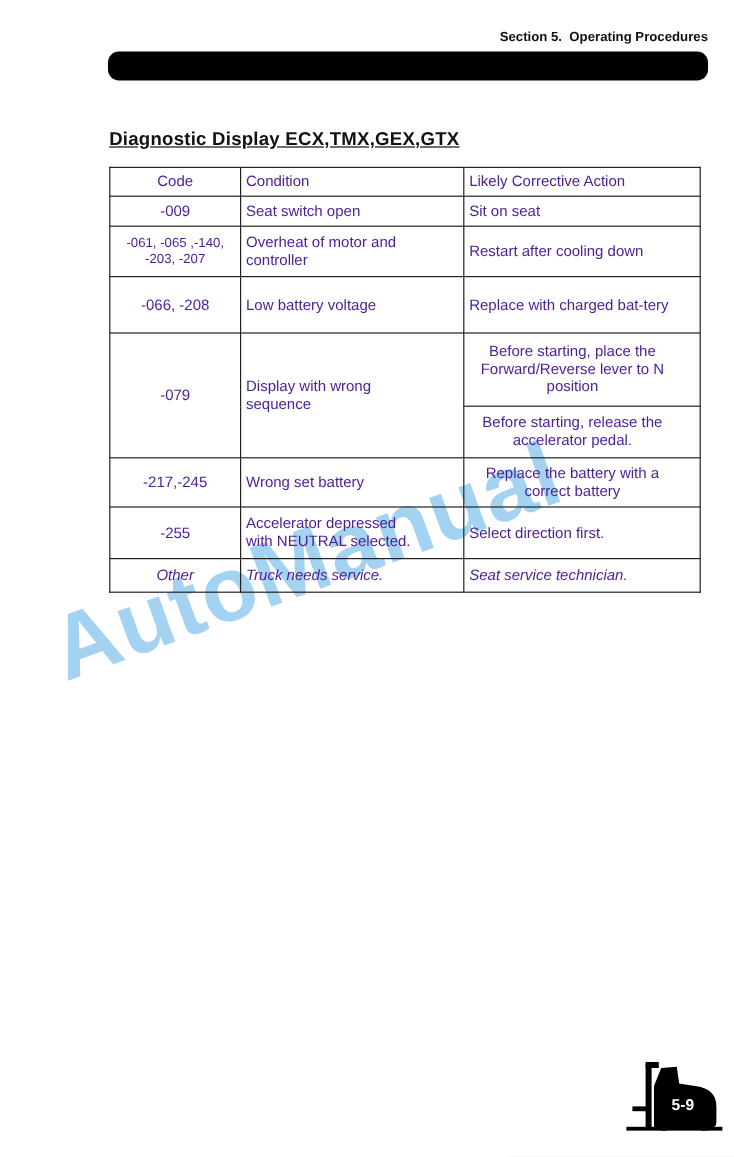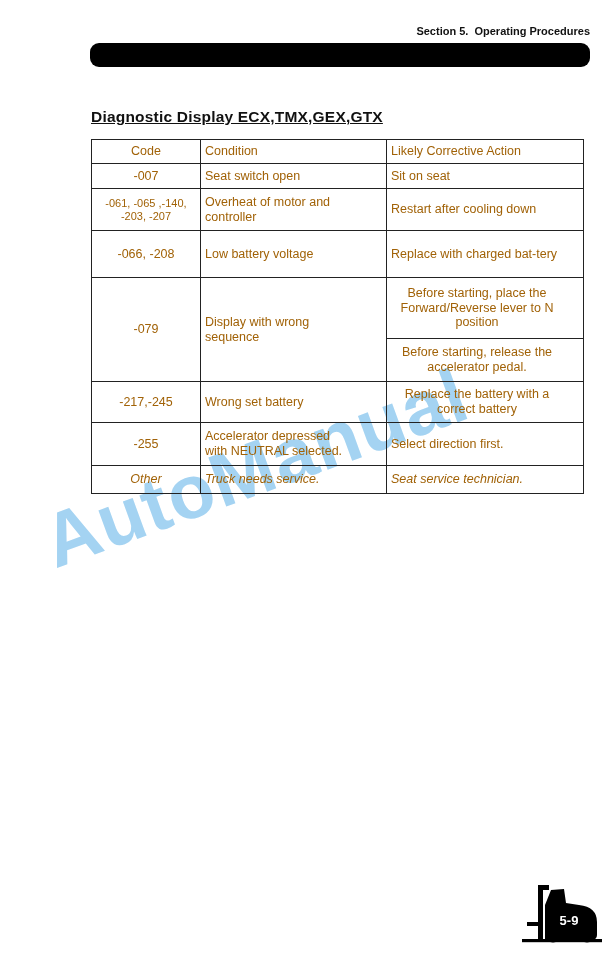--- a/index.html
+++ b/index.html
@@ -16,21 +16,21 @@
     position:absolute;left:90px;top:43px;width:500px;height:24px;
     background:#000;border-radius:9px;z-index:2;
   }
   .page-title{
     position:absolute;left:91px;top:108px;z-index:2;
     font-size:15.5px;font-weight:bold;color:#111;letter-spacing:0.2px;text-decoration:underline;
   }
   .diag-table{
     position:absolute;left:91px;top:139px;width:492px;z-index:1;
     border-collapse:collapse;table-layout:fixed;
-    font-size:12.5px;color:#a16207;
+    font-size:12.5px;color:#4c1d95;
   }
   .diag-table{border:1.5px solid #222;}
   .diag-table th,.diag-table td{
     border:1px solid #222;padding:2px 4px;vertical-align:middle;
     line-height:1.18;background:transparent;font-weight:normal;
   }
   .th-code{text-align:center;}
   .th-left{text-align:left;}
   .code-cell{text-align:center;}
   .code-sm{font-size:11px;line-height:1.3;text-align:center;}
@@ -67,21 +67,21 @@
       <col style="width:186px">
       <col style="width:197px">
     </colgroup>
     <tbody>
         <tr class="rh-hdr">
       <th class="th-code">Code</th>
       <th class="th-left">Condition</th>
       <th class="th-left">Likely Corrective Action</th>
     </tr>
     <tr class="rh0">
-      <td class="code-cell">-007</td>
+      <td class="code-cell">-009</td>
       <td><span class="inner2">Seat switch open</span></td>
       <td><span class="inner3">Sit on seat</span></td>
     </tr>
     <tr class="rh1">
       <td class="code-cell code-sm">-061, -065 ,-140, -203, -207</td>
       <td><span class="inner2">Overheat of motor and controller</span></td>
       <td><span class="inner3">Restart after cooling down</span></td>
     </tr>
     <tr class="rh2">
       <td class="code-cell">-066, -208</td>

